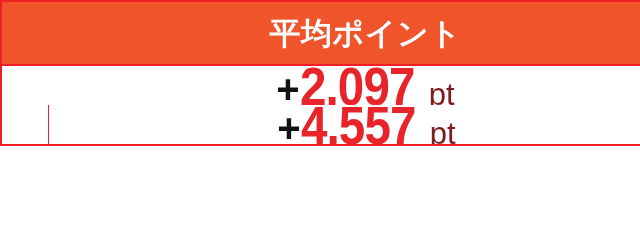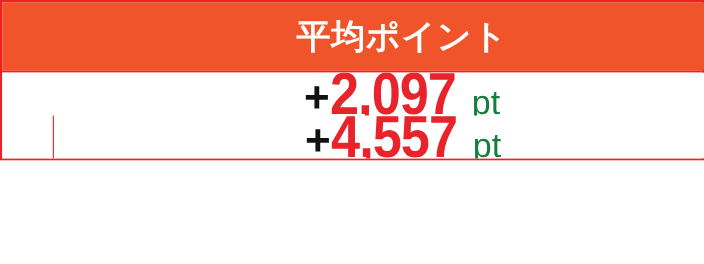--- a/index.html
+++ b/index.html
@@ -100,21 +100,21 @@
     font-size: 54px;
     font-weight: bold;
     line-height: 1;
     letter-spacing: -1px;
     transform: scaleX(0.88);
     transform-origin: left center;
     margin-right: -2px;
   }
 
   .value-unit {
-    color: #15803d;
+    color: #7f1d1d;
     font-size: 31px;
     font-weight: normal;
     line-height: 1;
     margin-left: 1px;
   }
 </style>
 </head>
 <body>
 
 <div class="points-table">

